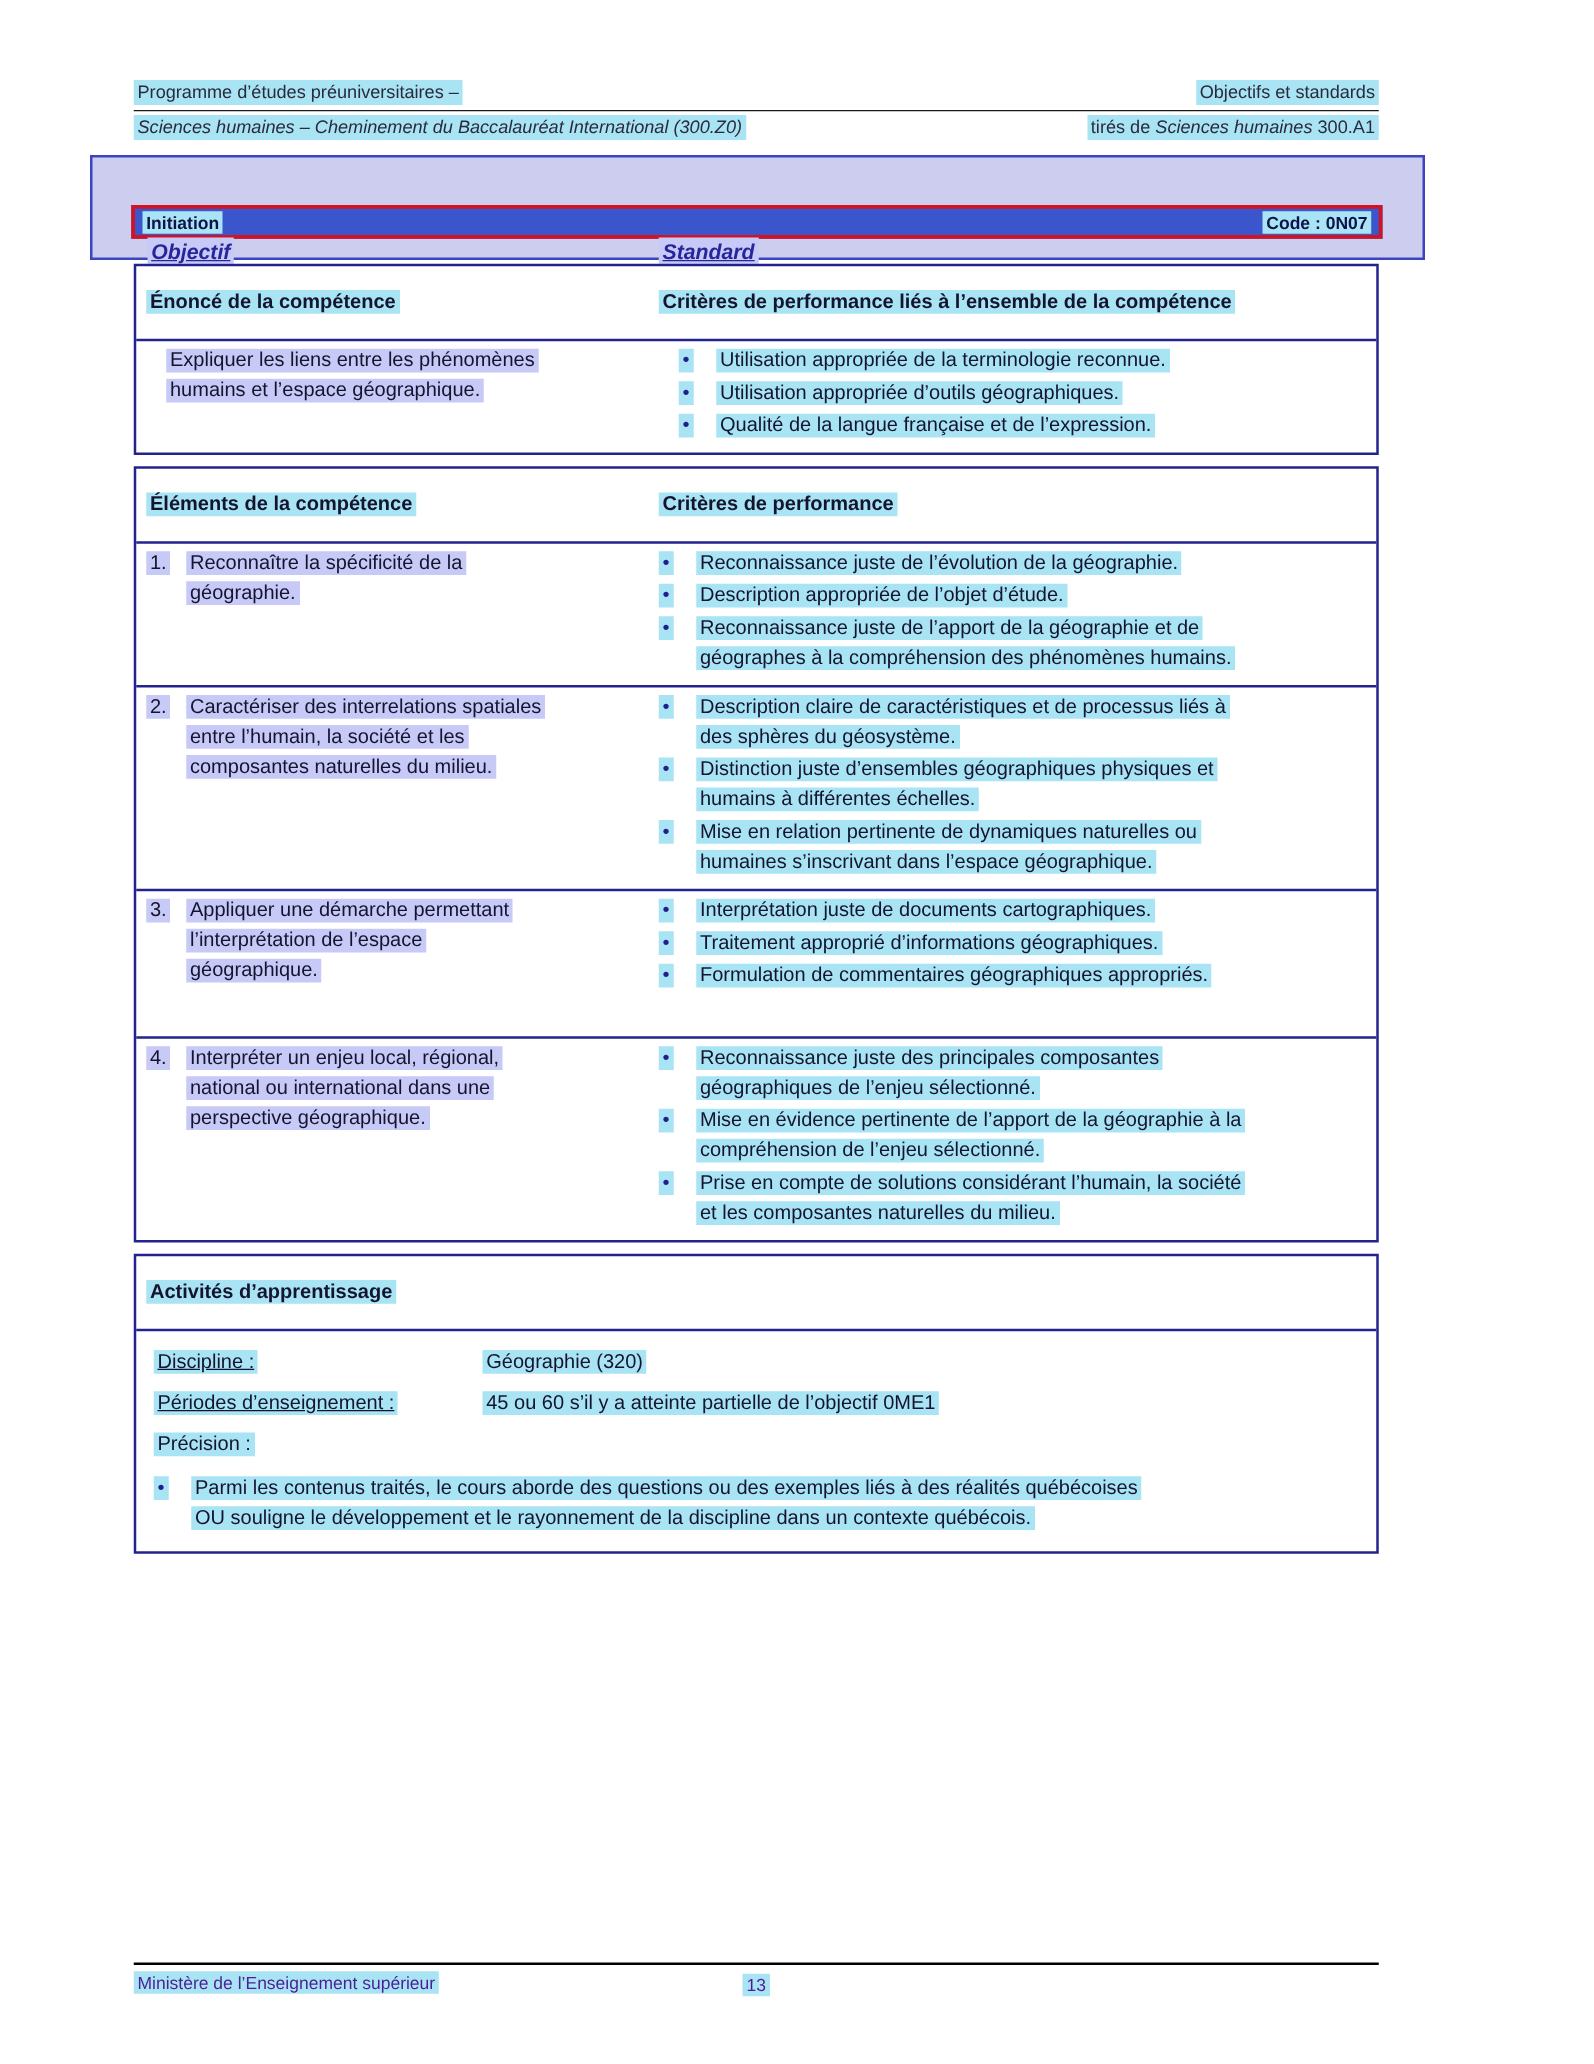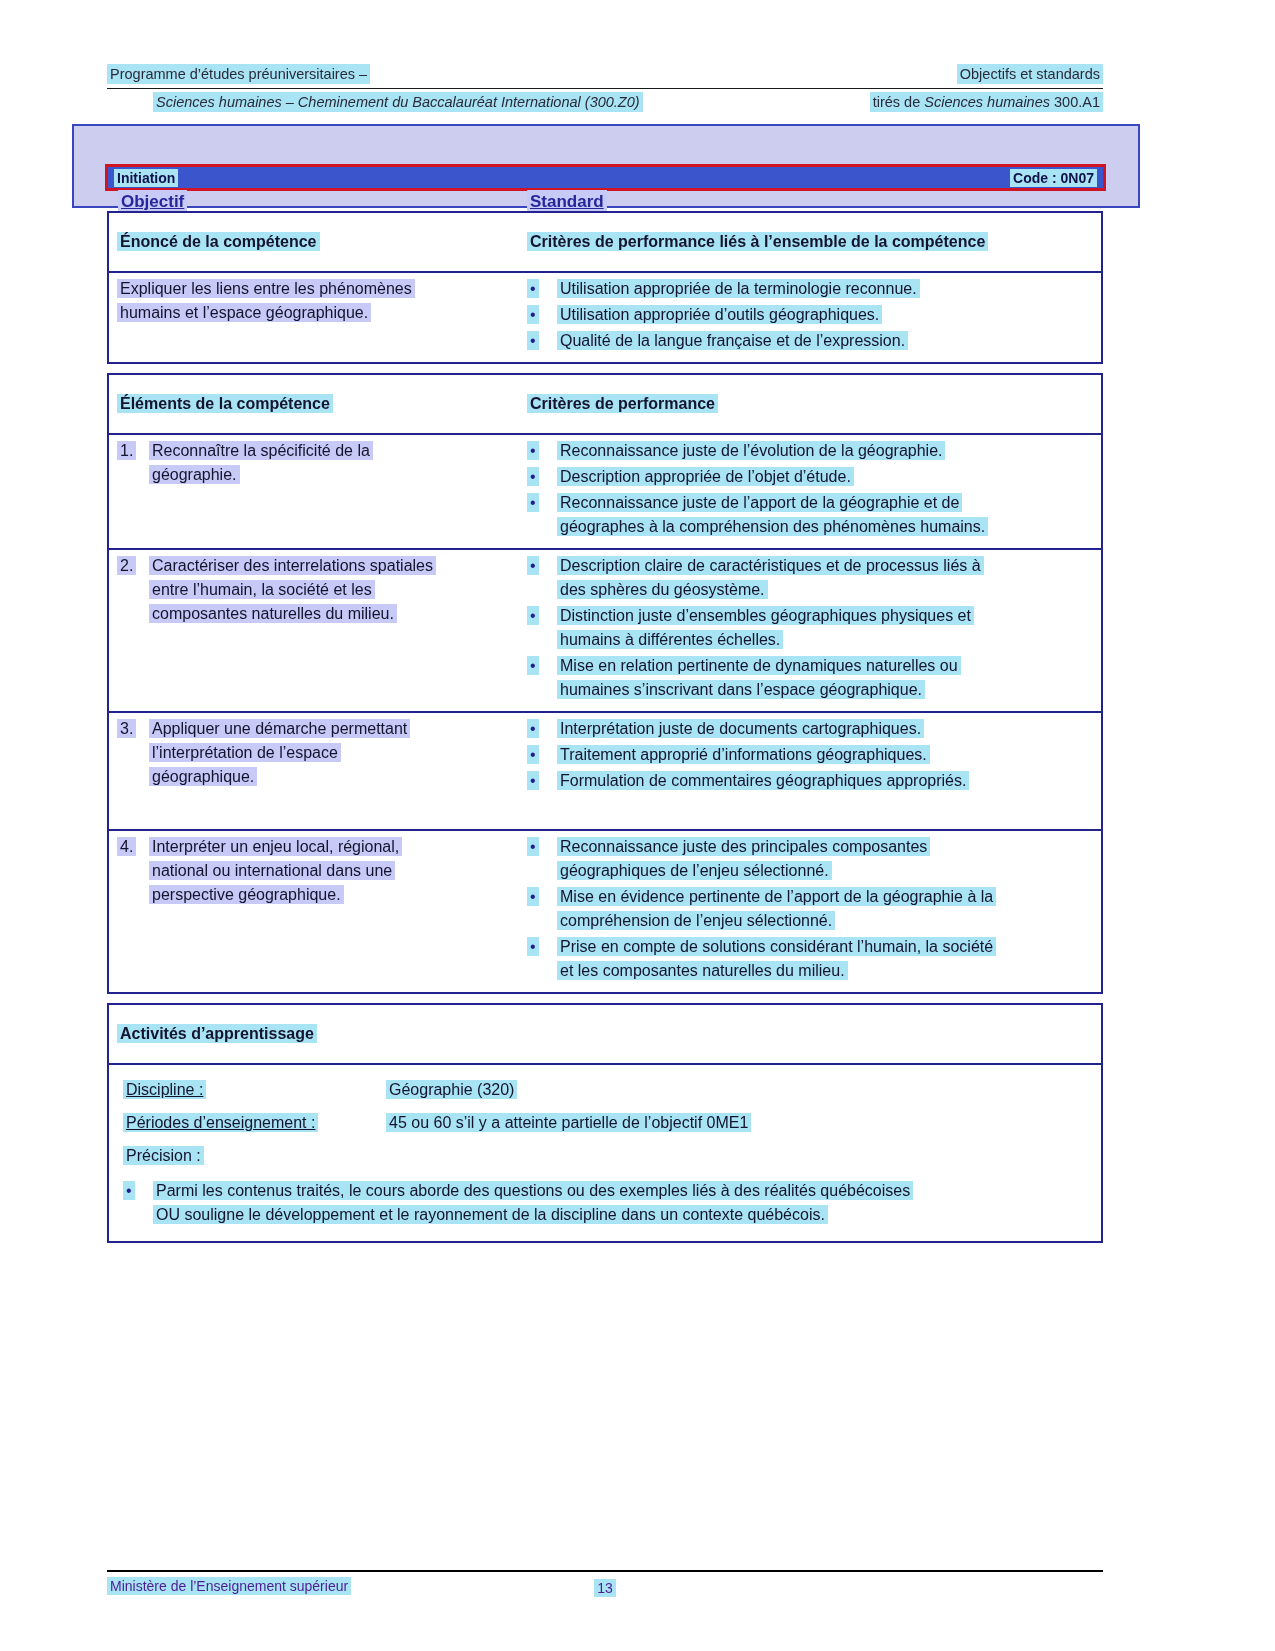--- a/index.html
+++ b/index.html
@@ -27,53 +27,53 @@
   }
   .hl-c{background:var(--highlight-cyan);}
   .hl-l{background:var(--highlight-lavender);}
   .it{font-style:italic;}
   .b{font-weight:bold;}
 
   
   .doc-header{position:absolute;left:107px;width:996px;top:64px;font-size:14.5px;line-height:18px;color:#2a2a3a;}
   .h-line{display:flex;justify-content:space-between;align-items:flex-start;gap:37px;}
   .h-line1{padding-bottom:4px;border-bottom:1.5px solid #1a1a1a;}
-  .h-line2{margin-top:3px;margin-left:46px;}
+  .h-line2{margin-top:3px;}
 
   
   .annot-box{position:absolute;left:72px;top:124px;width:1068px;height:84px;background:var(--box-fill);border:2px solid var(--box-border);box-sizing:border-box;}
   .banner{
     position:absolute;left:31px;top:38px;width:1001px;height:27px;box-sizing:border-box;
     background:var(--banner-blue);border:3px solid var(--banner-red);
     display:flex;align-items:center;justify-content:space-between;padding:0 6px;
     font-size:14px;font-weight:bold;line-height:16px;
   }
   .banner .hl{color:#10104a;}
-  .sec-title{position:absolute;top:64px;font-size:17px;line-height:22px;font-weight:bold;text-decoration:underline;color:var(--title-blue);}
+  .sec-title{position:absolute;top:64px;font-size:17px;line-height:22px;font-weight:bold;font-style:italic;text-decoration:underline;color:var(--title-blue);}
   .sec-objectif{left:44px;}
   .sec-standard{left:453px;}
 
   
   .flow{position:absolute;left:107px;top:211px;width:996px;display:flex;flex-direction:column;gap:9px;}
   .tbl{border:2px solid var(--table-border);background:#ffffff;}
   .trow{display:flex;box-sizing:border-box;}
   .trow + .trow{border-top:2px solid var(--table-border);}
   .tcell{padding:4px 8px 7px;box-sizing:border-box;}
   .lc{width:410px;flex:none;}
   .rc{flex:1;min-width:0;}
   .full{width:100%;}
   .thead .tcell{padding:17px 8px;font-weight:bold;}
   .crit{display:flex;margin-bottom:2px;}
   .bdot{width:30px;flex:none;}
   .bdot .bul{color:var(--bullet-blue);}
   .bul::before{content:"\2022";}
   .ctext{flex:1;min-width:0;}
   .elem{position:relative;padding-left:32px;}
   .enum{position:absolute;left:0;top:0;}
-  .c1body{min-height:88px;}
+  .c1body{min-height:88px;padding-left:16px;}
   .r1{min-height:112px;}
   .r2{min-height:150px;}
   .r3{min-height:118px;}
   .r4{min-height:160px;}
 
   
   .acts{padding-bottom:14px;}
   .arow{margin:9px 0 0 6px;}
   .alabel{display:inline-block;width:263px;text-decoration:underline;}
   .precrit{margin:11px 0 0 6px;}

